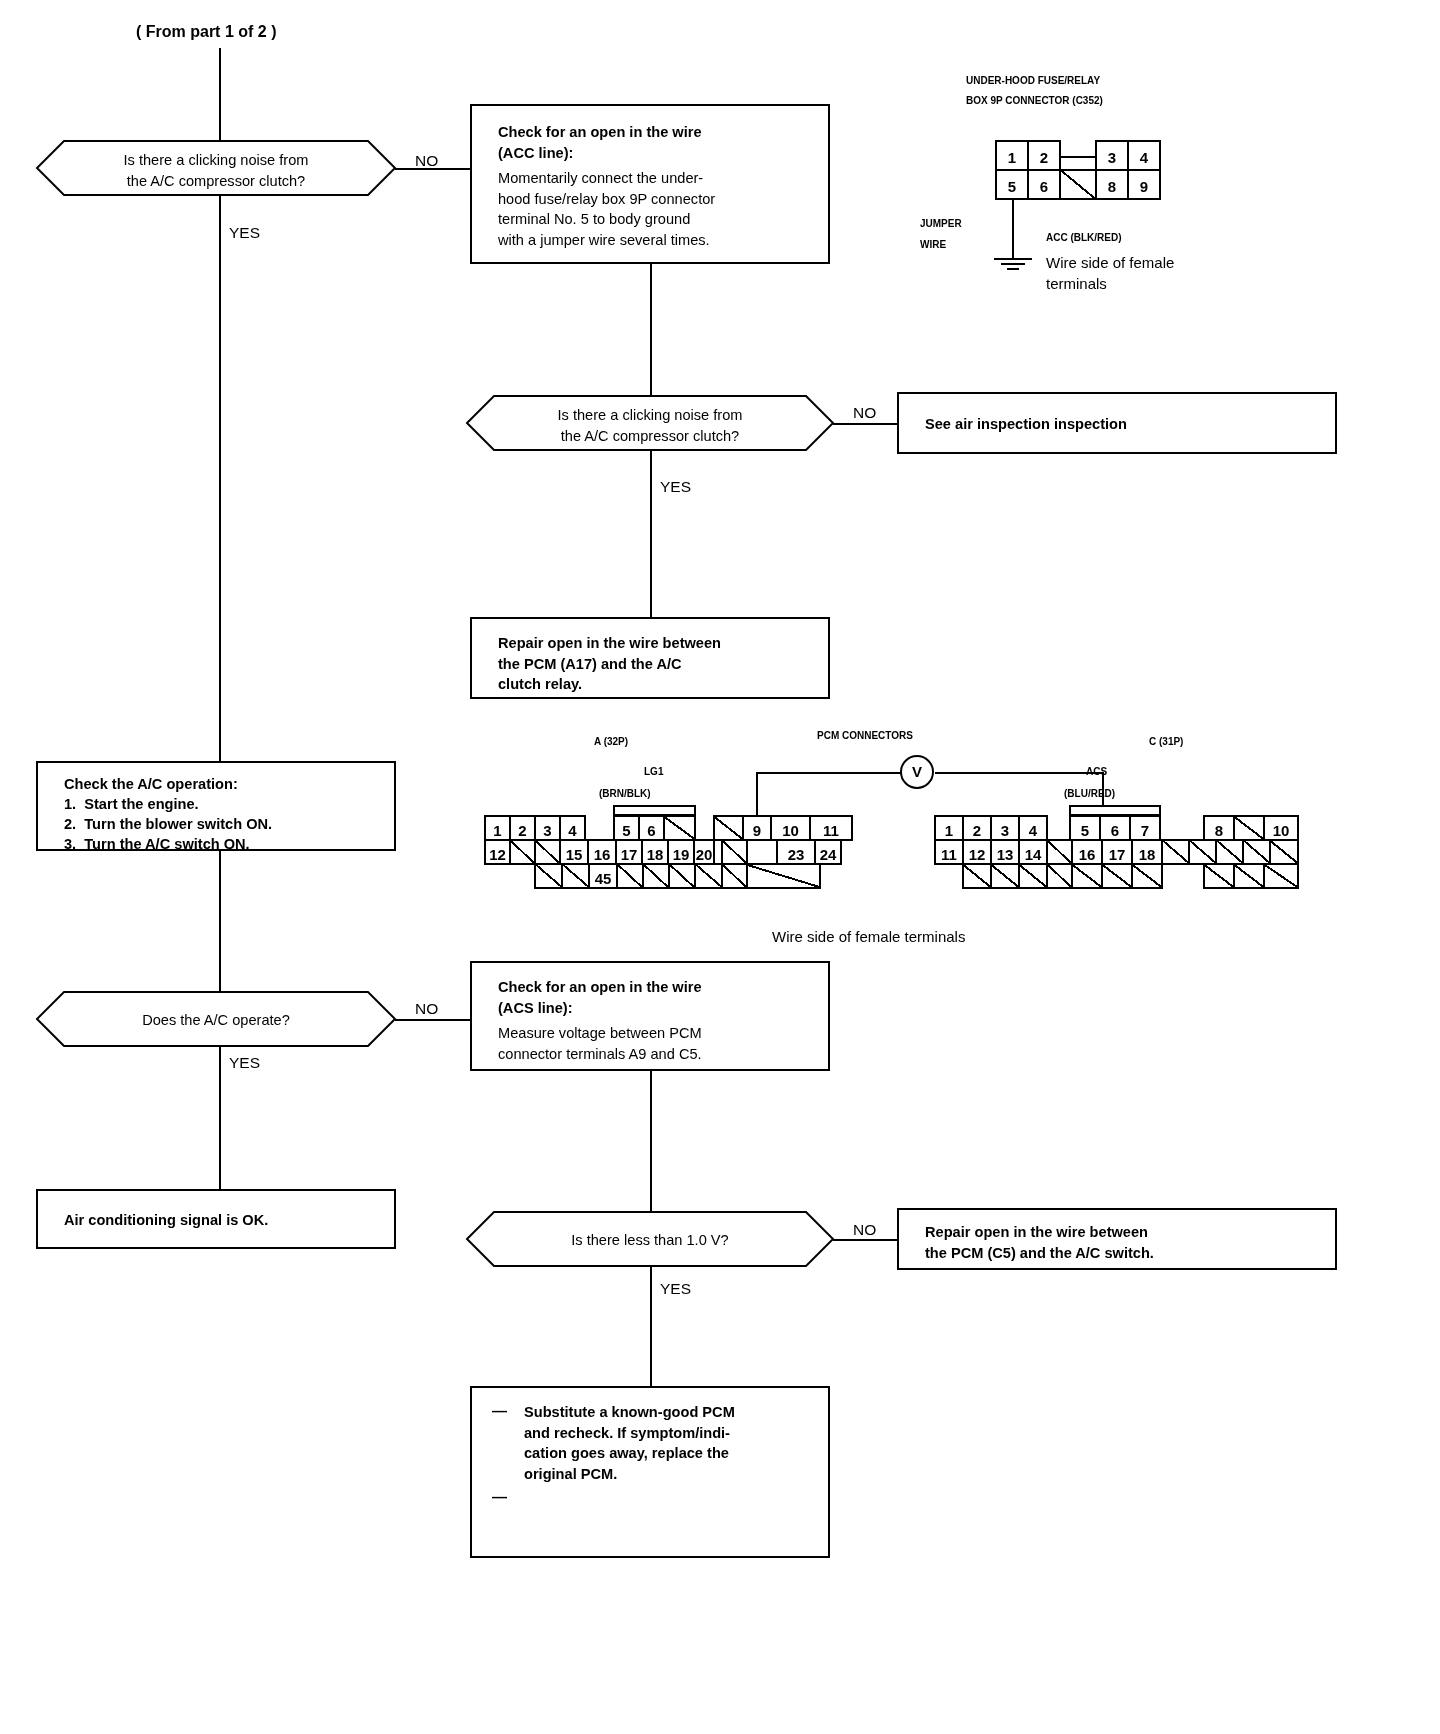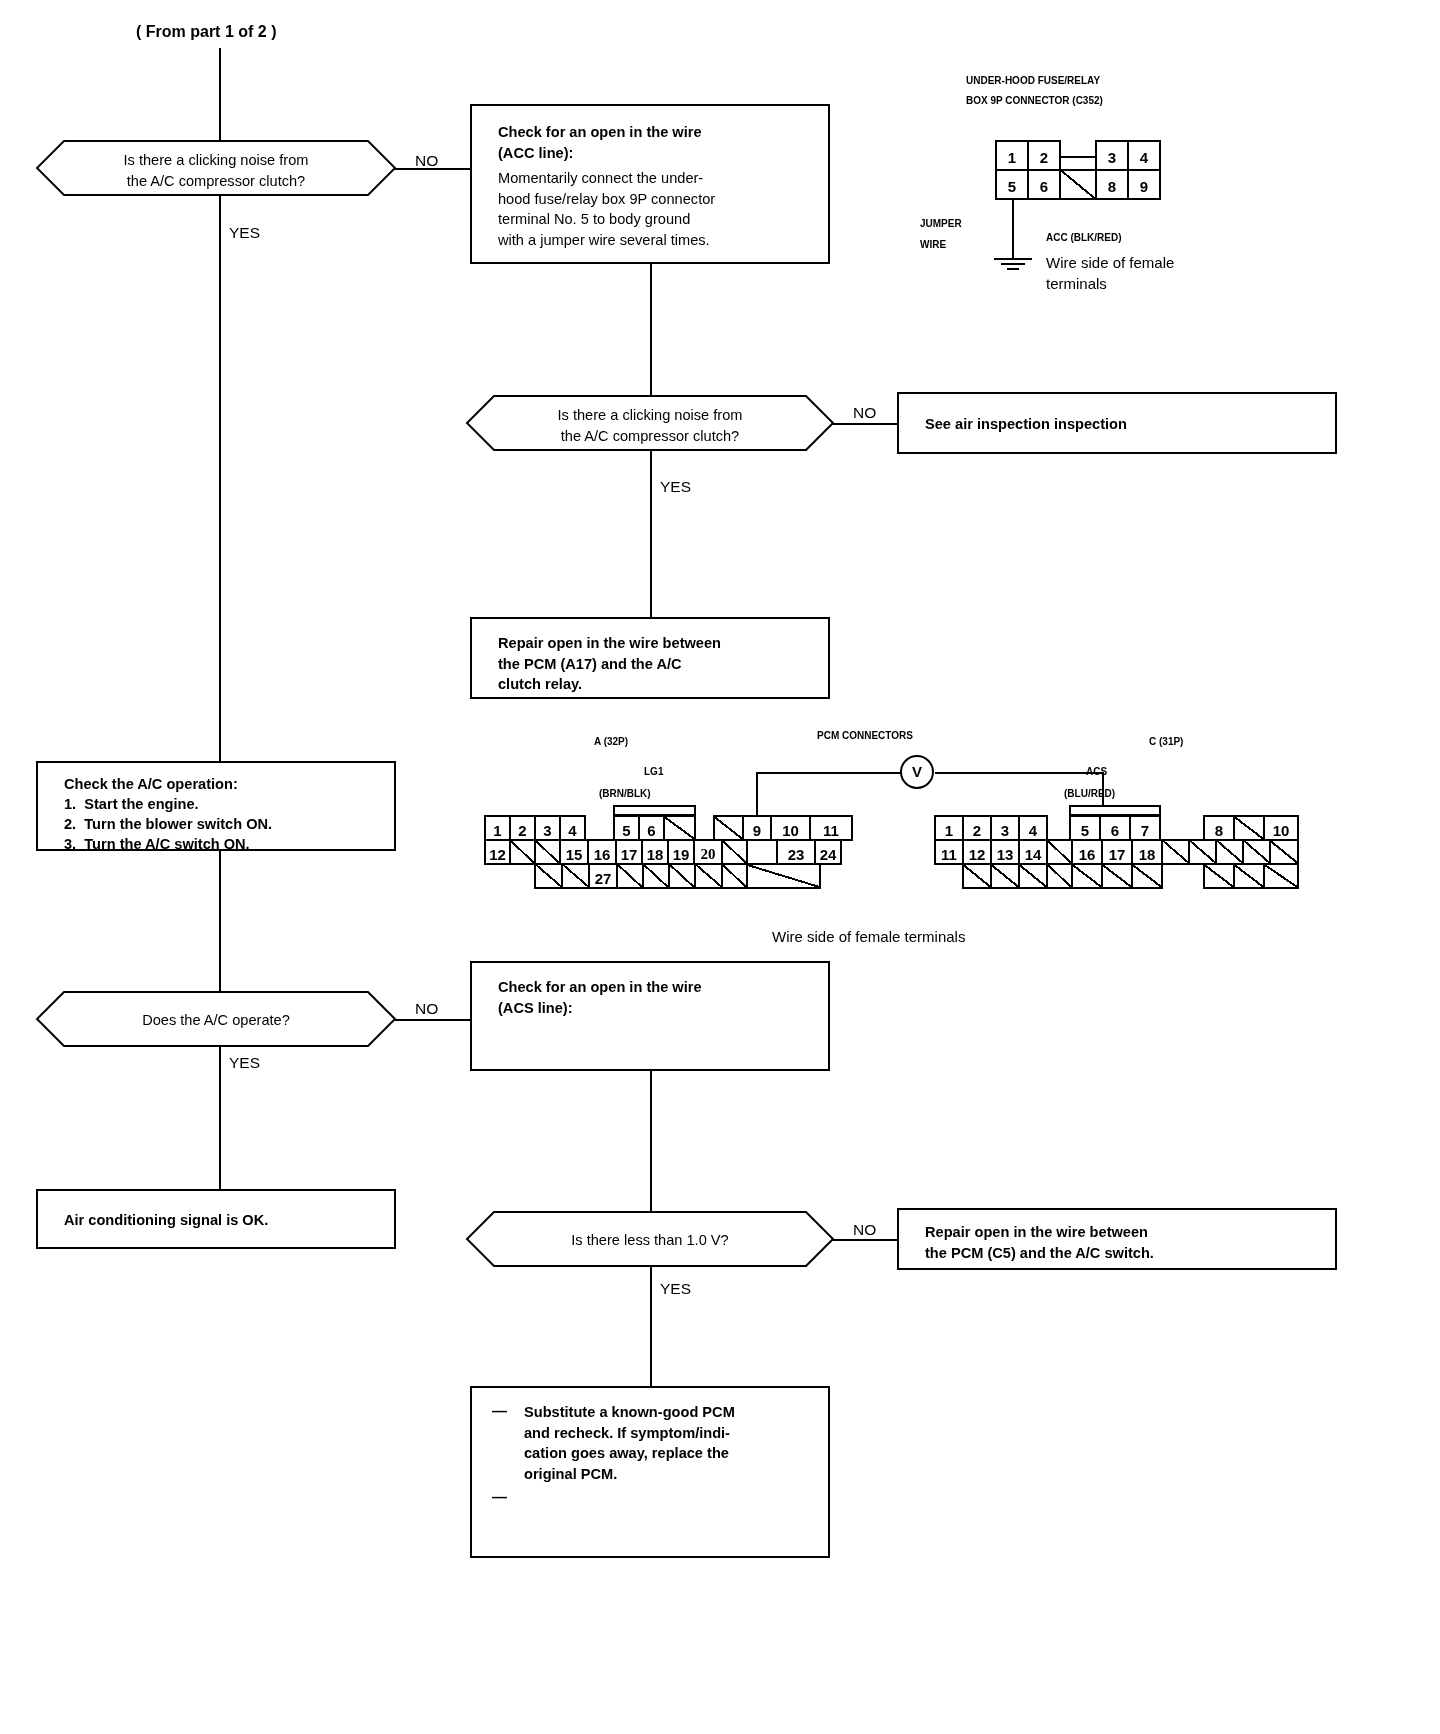--- a/index.html
+++ b/index.html
@@ -260,38 +260,38 @@
     </div>
   <div class="cell" style="left:131px;top:24px;width:28px;height:26px;">
       <span style="padding-top:6px;">17</span>
     </div>
   <div class="cell" style="left:157px;top:24px;width:28px;height:26px;">
       <span style="padding-top:6px;">18</span>
     </div>
   <div class="cell" style="left:183px;top:24px;width:28px;height:26px;">
       <span style="padding-top:6px;">19</span>
     </div>
-  <div class="cell" style="left:209px;top:24px;width:30px;height:26px;font-family:Liberation Serif, serif;">
+  <div class="cell" style="left:209px;top:24px;width:22px;height:26px;">
       <span style="padding-top:6px;">20</span>
     </div>
   <div class="cell slash" style="left:237px;top:24px;width:27px;height:26px;"></div>
   <div class="cell" style="left:262px;top:24px;width:32px;height:26px;">
       <span style="padding-top:22px;">22</span>
     </div>
   <div class="cell" style="left:292px;top:24px;width:40px;height:26px;">
       <span style="padding-top:6px;">23</span>
     </div>
   <div class="cell" style="left:330px;top:24px;width:28px;height:26px;">
       <span style="padding-top:6px;">24</span>
     </div>
 
   <div class="cell slash" style="left:50px;top:48px;width:29px;height:26px;"></div>
   <div class="cell slash" style="left:77px;top:48px;width:29px;height:26px;"></div>
   <div class="cell" style="left:104px;top:48px;width:30px;height:26px;">
-      <span style="padding-top:6px;">27</span>
+      <span style="padding-top:6px;">45</span>
     </div>
   <div class="cell slash" style="left:132px;top:48px;width:28px;height:26px;"></div>
   <div class="cell slash" style="left:158px;top:48px;width:28px;height:26px;"></div>
   <div class="cell slash" style="left:184px;top:48px;width:28px;height:26px;"></div>
   <div class="cell slash" style="left:210px;top:48px;width:29px;height:26px;"></div>
   <div class="cell slash" style="left:237px;top:48px;width:27px;height:26px;"></div>
   <div class="cell slash" style="left:262px;top:48px;width:75px;height:26px;"></div>
 </div>
 
 <div class="grid" style="left:934px;top:815px;width:330px;height:72px;">
@@ -388,20 +388,22 @@
 <div class="branch" style="left:229px;top:1054px;">YES</div>
 <div class="vline" style="left:219px;top:1047px;height:142px;"></div>
 
 <div class="box" style="left:36px;top:1189px;width:360px;height:60px;">
   <div class="inner" style="top:19px;left:26px;">Air conditioning signal is OK.</div>
 </div>
 
 <div class="box" style="left:470px;top:961px;width:360px;height:110px;">
   <div class="inner" style="top:14px;">Check for an open in the wire
 (ACS line):</div>
+  <div class="inner reg" style="top:60px;">Measure voltage between PCM
+connector terminals A9 and C5.</div>
 </div>
 <div class="vline" style="left:650px;top:1071px;height:141px;"></div>
 
 <div class="dec" style="left:466px;top:1211px;width:368px;height:56px;">
   <svg width="368" height="56" viewBox="0 0 368 56">
     <polygon points="28,1 340,1 367,28 340,55 28,55 1,28" fill="#fff" stroke="#000" stroke-width="2"></polygon>
   </svg>
   <div class="lbl" style="top:19px;">Is there less than 1.0 V?</div>
 </div>
 <div class="branch" style="left:853px;top:1221px;">NO</div>

